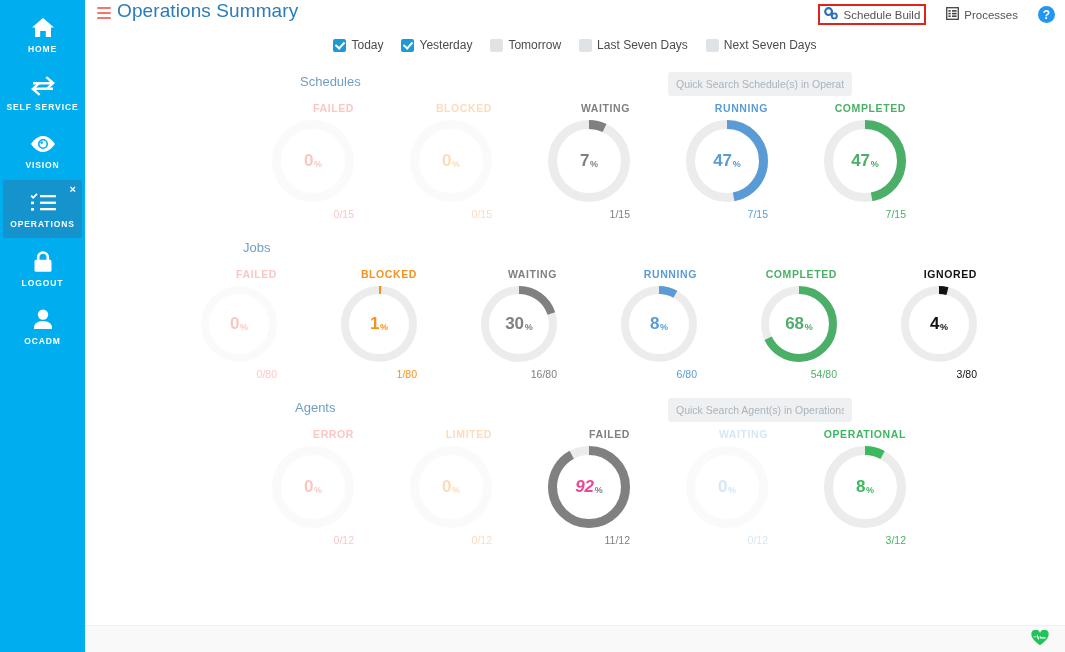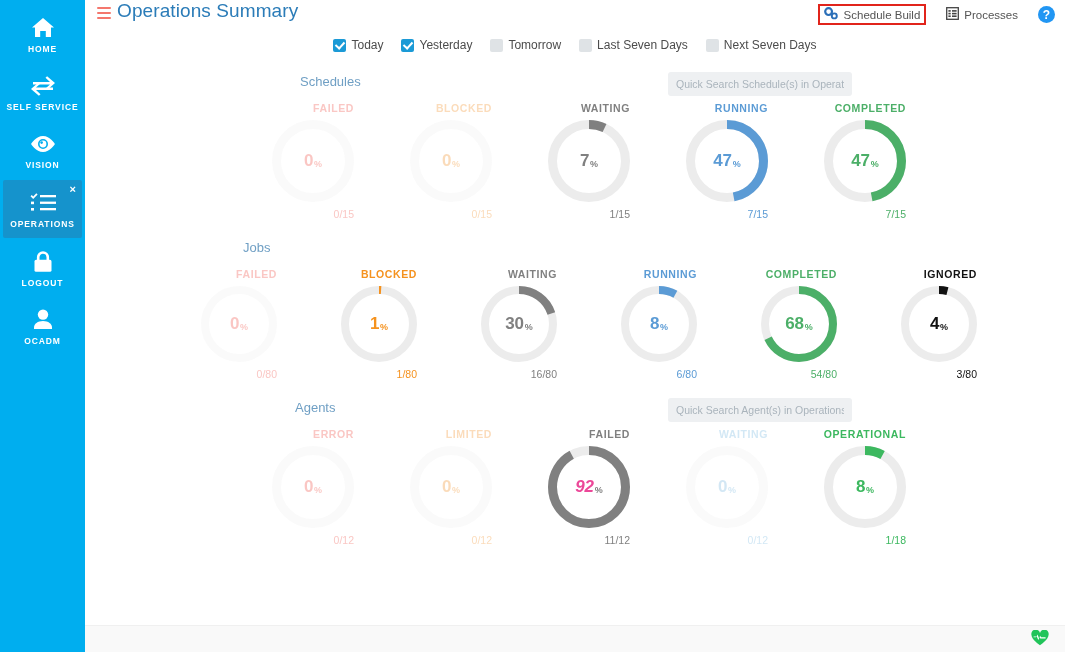--- a/index.html
+++ b/index.html
@@ -545,21 +545,21 @@
               <div class="gauge-ring" style="opacity: 1;">
                 <svg width="82" height="82" viewBox="0 0 82 82">
                   <circle cx="41" cy="41" r="36.5" fill="none" stroke="#ececec" stroke-width="9"></circle>
                   <circle cx="41" cy="41" r="36.5" fill="none" stroke="#3cb85f" stroke-width="9" stroke-dasharray="18.34690109696439 210.9893626150905" transform="rotate(-90 41 41)"></circle>
                 </svg>
                 <div class="gauge-center">
                   <span class="gauge-pct" style="color: rgb(60, 184, 95);">8</span>
                   <span class="gauge-sym" style="color: rgb(60, 184, 95);">%</span>
                 </div>
               </div>
-              <div class="gauge-frac" style="color: rgb(60, 184, 95);">1/18</div>
+              <div class="gauge-frac" style="color: rgb(60, 184, 95);">3/12</div>
             </div>
           </div>
         </div>
       </div>
   </main>
 
   <div id="footer">
     <div id="heartbeat">
       <svg width="18" height="16" viewBox="0 0 18 16">
         <path fill="#21c45a" d="M9 15.3S0.4 9.6 0.4 4.8A4.3 4.3 0 019 3.1a4.3 4.3 0 018.6 1.7C17.6 9.6 9 15.3 9 15.3z"></path>

